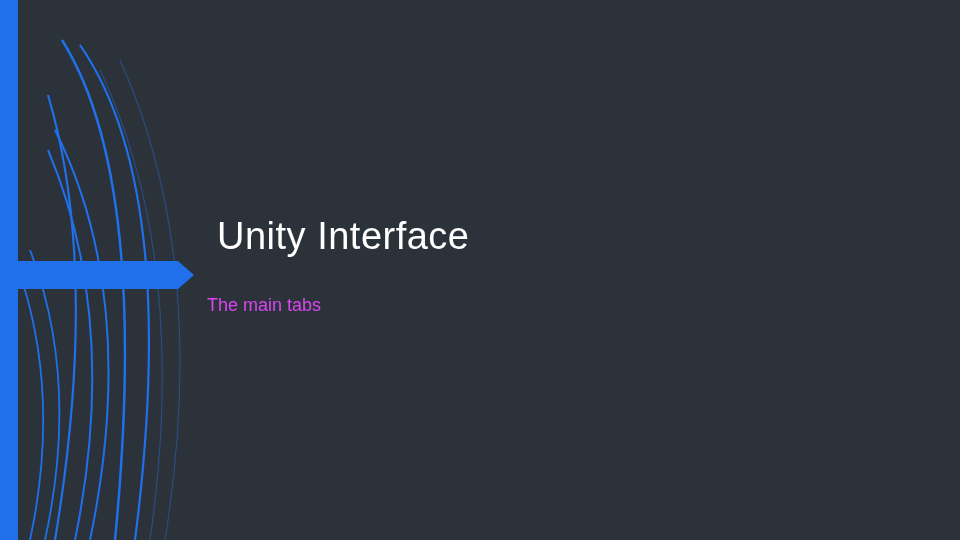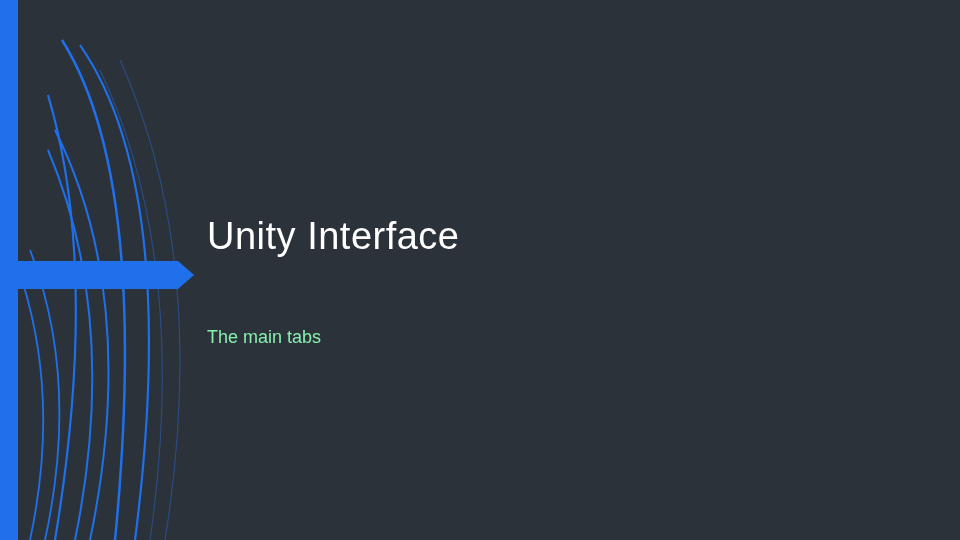--- a/index.html
+++ b/index.html
@@ -51,35 +51,34 @@
       left: 160px;
       top: 0;
       width: 0;
       height: 0;
       border-top: 14px solid transparent;
       border-bottom: 14px solid transparent;
       border-left: 16px solid #1f70ea;
     }
     .title {
       position: absolute;
-      left: 207px;
+      left: 217px;
       top: 215px;
       color: #ffffff;
       font-size: 38px;
       font-weight: 400;
       letter-spacing: 0.5px;
     }
     .subtitle {
       position: absolute;
       left: 207px;
       top: 295px;
-      color: #86efac;
+      color: #d946ef;
       font-size: 18px;
       font-weight: 400;
-      margin-top: 32px;
     }
   </style>
 </head>
 <body>
 
 <div class="left-bar"></div>
 
 <svg class="curves" viewBox="0 0 960 540" preserveAspectRatio="none">
 
   <path d="M 62 40 Q 150 180 115 540" stroke="#1f70ea" stroke-width="2.5" fill="none"></path>

